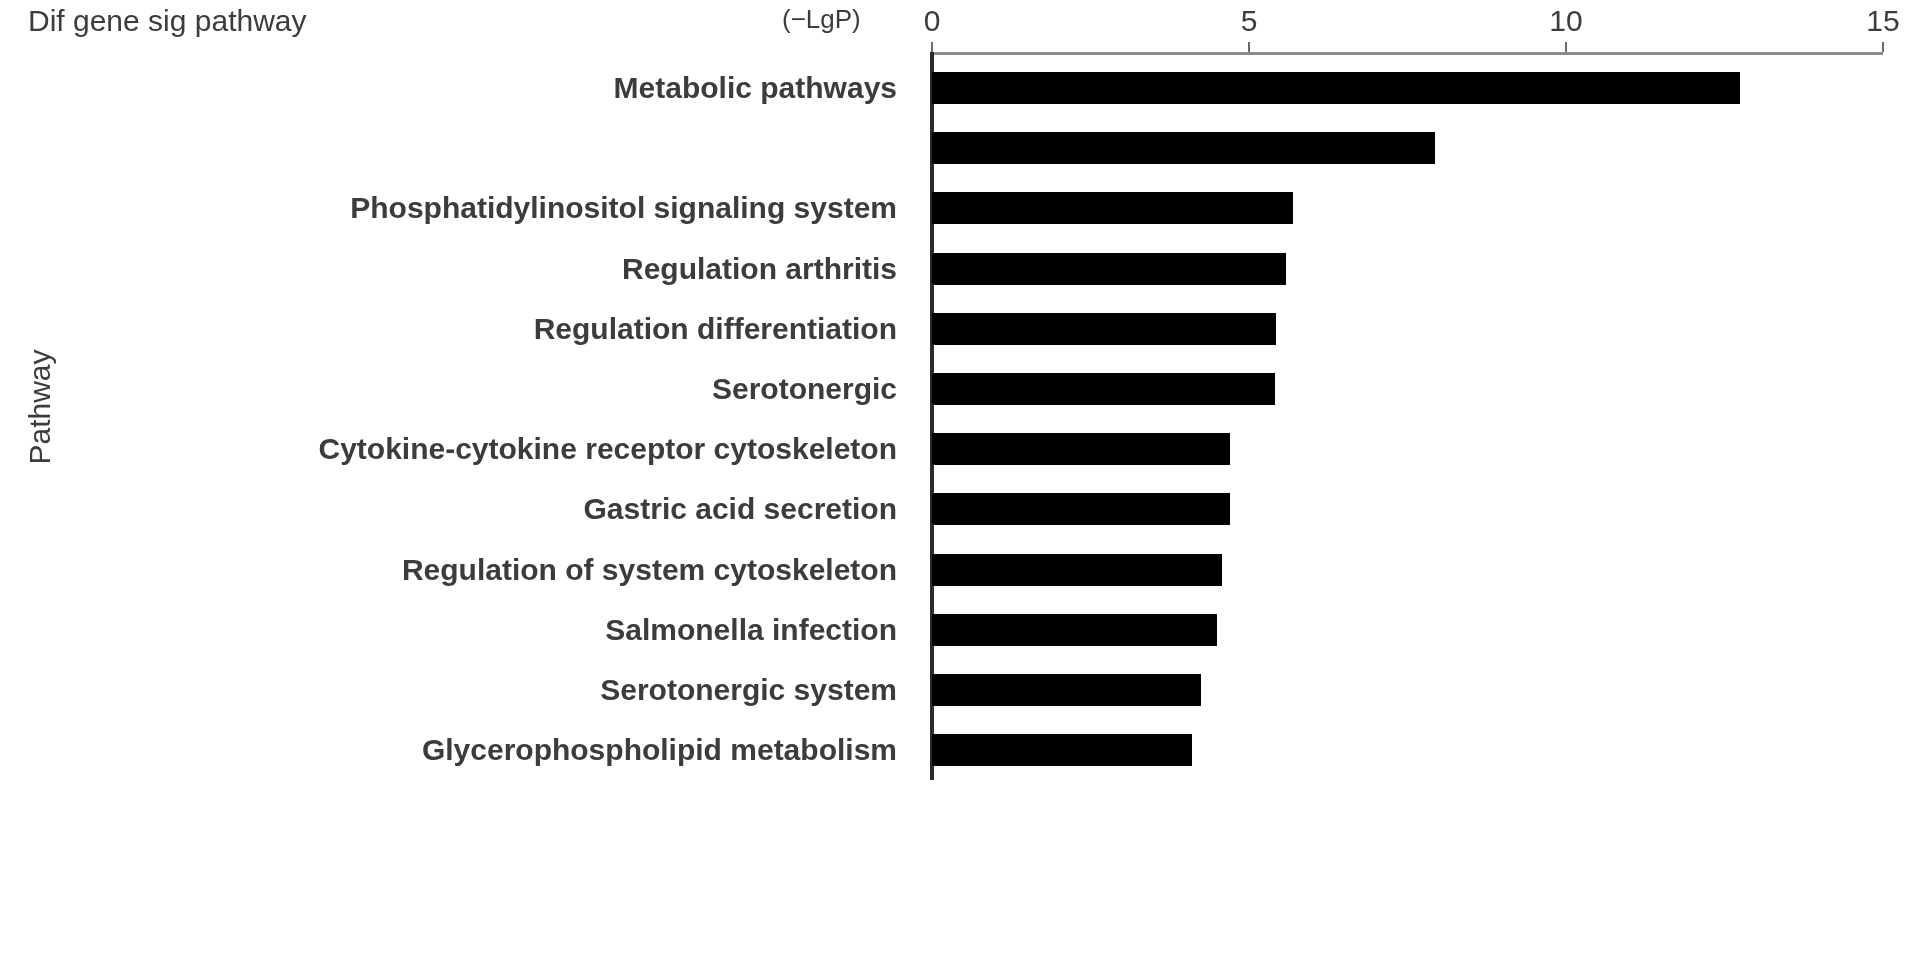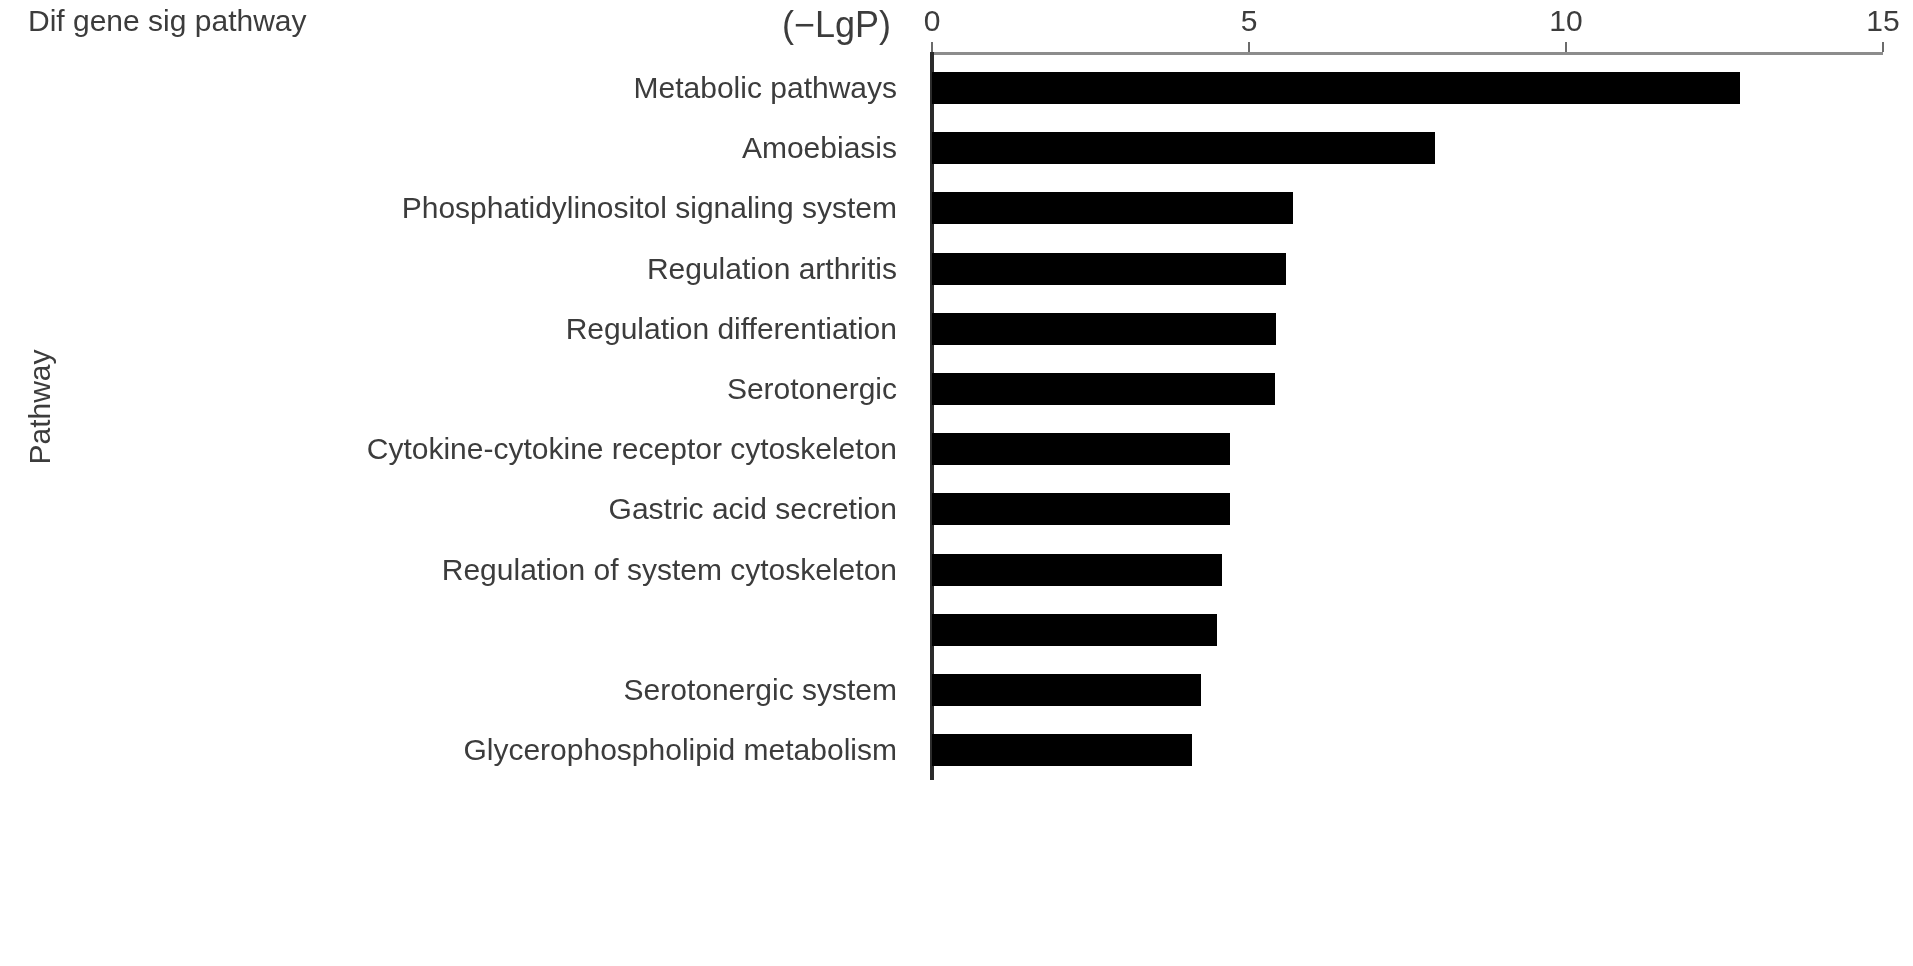--- a/index.html
+++ b/index.html
@@ -40,21 +40,21 @@
     top: 4px;
     font-size: 30px;
     color: #3c3c3c;
     white-space: nowrap;
   }
 
   .header-unit {
     position: absolute;
     left: 782px;
     top: 4px;
-    font-size: 36px;
+    font-size: 26px;
     color: #3c3c3c;
     white-space: nowrap;
   }
 
   
   .tick-label {
     position: absolute;
     top: 4px;
     font-size: 30px;
     color: #3c3c3c;
@@ -108,20 +108,21 @@
   .rows {
     position: absolute;
     left: 0;
     top: 58px;
     width: 1913px;
   }
 
   .bar-row {
     position: relative;
     height: 60.2px;
+    font-weight: bold;
   }
 
   .bar-label-wrap {
     position: absolute;
     left: 0;
     top: 0;
     width: 915px;
     height: 60.2px;
     line-height: 60.2px;
     font-size: 30px;
@@ -165,21 +166,20 @@
   <div class="axis-left"></div>
 
   <div class="y-axis-title">Pathway</div>
 
   <div class="rows" id="bar-rows">
       <div class="bar-row">
         <div class="bar-label-wrap">Metabolic pathways</div>
         <div class="bar" style="width: 808.35px; background: rgb(0, 0, 0);"></div>
       </div>
       <div class="bar-row">
-        <div class="bar-label-wrap">Amoebiasis</div>
         <div class="bar" style="width: 502.762px; background: rgb(0, 0, 0);"></div>
       </div>
       <div class="bar-row">
         <div class="bar-label-wrap">Phosphatidylinositol signaling system</div>
         <div class="bar" style="width: 361.38px; background: rgb(0, 0, 0);"></div>
       </div>
       <div class="bar-row">
         <div class="bar-label-wrap">Regulation arthritis</div>
         <div class="bar" style="width: 353.772px; background: rgb(0, 0, 0);"></div>
       </div>
@@ -197,20 +197,21 @@
       </div>
       <div class="bar-row">
         <div class="bar-label-wrap">Gastric acid secretion</div>
         <div class="bar" style="width: 297.98px; background: rgb(0, 0, 0);"></div>
       </div>
       <div class="bar-row">
         <div class="bar-label-wrap">Regulation of system cytoskeleton</div>
         <div class="bar" style="width: 290.372px; background: rgb(0, 0, 0);"></div>
       </div>
       <div class="bar-row">
+        <div class="bar-label-wrap">Salmonella infection</div>
         <div class="bar" style="width: 285.3px; background: rgb(0, 0, 0);"></div>
       </div>
       <div class="bar-row">
         <div class="bar-label-wrap">Serotonergic system</div>
         <div class="bar" style="width: 269.45px; background: rgb(0, 0, 0);"></div>
       </div>
       <div class="bar-row">
         <div class="bar-label-wrap">Glycerophospholipid metabolism</div>
         <div class="bar" style="width: 259.94px; background: rgb(0, 0, 0);"></div>
       </div>

